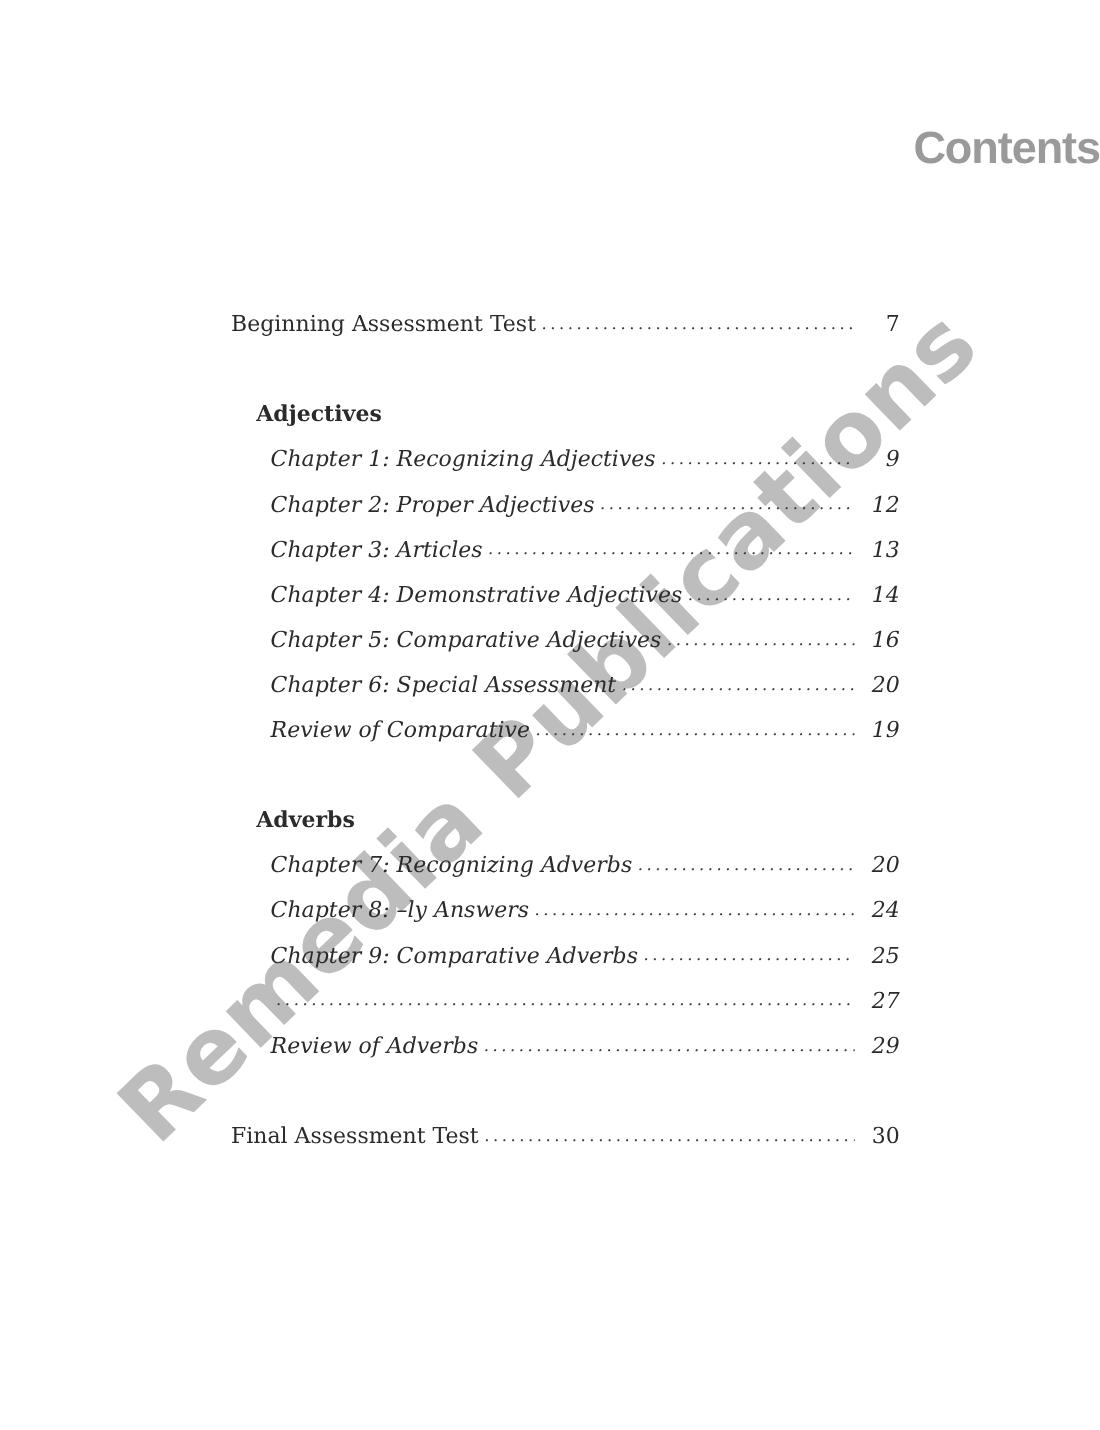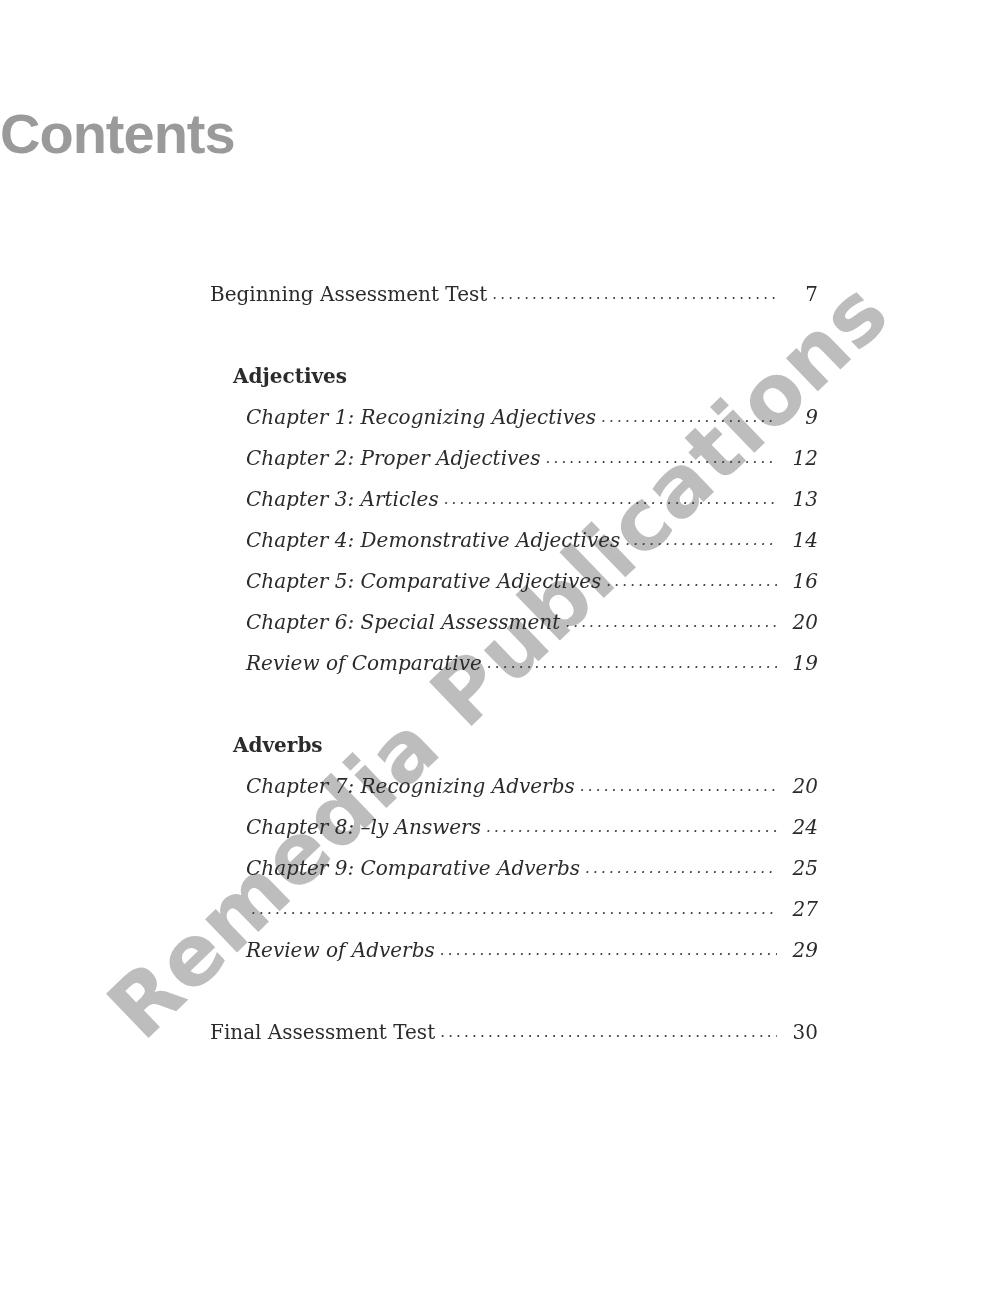--- a/index.html
+++ b/index.html
@@ -8,22 +8,22 @@
     overflow:hidden;font-family:"DejaVu Serif",serif;color:var(--body_text,#2b2b2b);
   }
   .watermark{
     position:absolute;left:498px;top:660px;
     transform:translate(-50%,-50%) rotate(-44deg);
     font-family:"DejaVu Sans",sans-serif;font-weight:bold;font-size:84px;
     letter-spacing:1px;color:var(--watermark_gray,#bdbdbd);
     white-space:nowrap;z-index:0;user-select:none;
   }
   .doc-title{
-    position:absolute;top:112px;left:0;width:100%;margin:0;text-align:left;
-    font-family:"Liberation Sans",sans-serif;font-weight:bold;font-size:56px;
+    position:absolute;top:112px;left:0;width:100%;margin:0;text-align:right;
+    font-family:"Liberation Sans",sans-serif;font-weight:bold;font-size:41px;
     line-height:44px;letter-spacing:-1px;color:var(--title_gray,#9a9a9a);z-index:1;
   }
   .toc{
     position:absolute;left:187px;top:274px;width:631px;z-index:1;font-size:20px;
   }
   .row{display:flex;align-items:flex-end;height:41px;line-height:41px;margin-left:23px;}
   .row.lvl1{padding-left:36px;font-style:italic;}
   .row.heading{padding-left:23px;font-weight:bold;}
   .gap{height:41px;}
   .entry-label{white-space:nowrap;}

